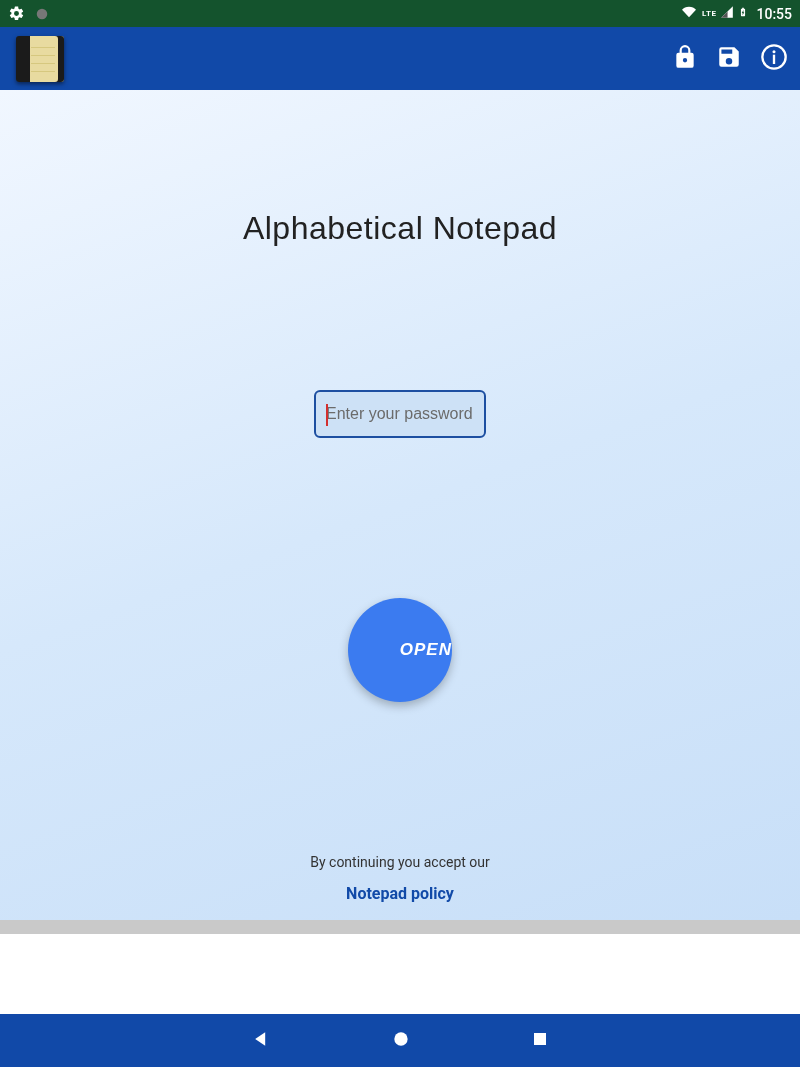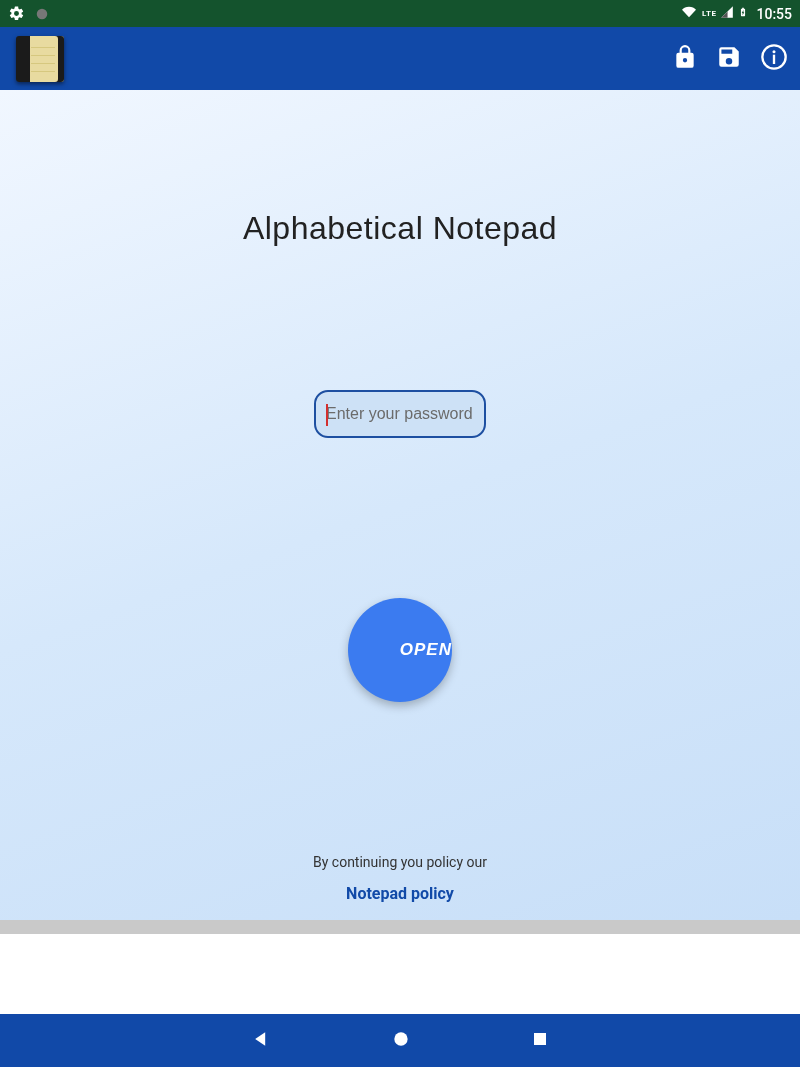--- a/index.html
+++ b/index.html
@@ -62,21 +62,21 @@
     font-weight: 300;
     color: #222;
     letter-spacing: 0.5px;
     font-family: "Segoe UI Light","Helvetica Neue",Arial,sans-serif;
   }
   .pw-wrap {
     margin-top: 143px;
     width: 172px;
     height: 48px;
     border: 2px solid #1d4fa1;
-    border-radius: 14px;
+    border-radius: 6px;
     background: #cde1f6;
     display: flex;
     align-items: center;
     padding: 16px 10px;
     position: relative;
   }
   .pw-wrap input {
     border: none;
     background: transparent;
     width: 100%;
@@ -207,21 +207,21 @@
 <div class="content">
   <div class="title">Alphabetical Notepad</div>
 
   <div class="pw-wrap">
     <span class="caret"></span>
     <input type="password" placeholder="Enter your password" style="">
   </div>
 
   <button class="open-btn">OPEN</button>
 
-  <div class="footer-text">By continuing you policy our</div>
+  <div class="footer-text">By continuing you accept our</div>
   <a href="#" class="privacy-link">Notepad policy</a>
 </div>
 
 <div class="grey-strip"></div>
 <div class="white-gap"></div>
 
 <div class="nav-bar">
   <span>
     <svg width="20" height="20" viewBox="0 0 24 24">
         <path d="M17 4v16L5 12z"></path>

